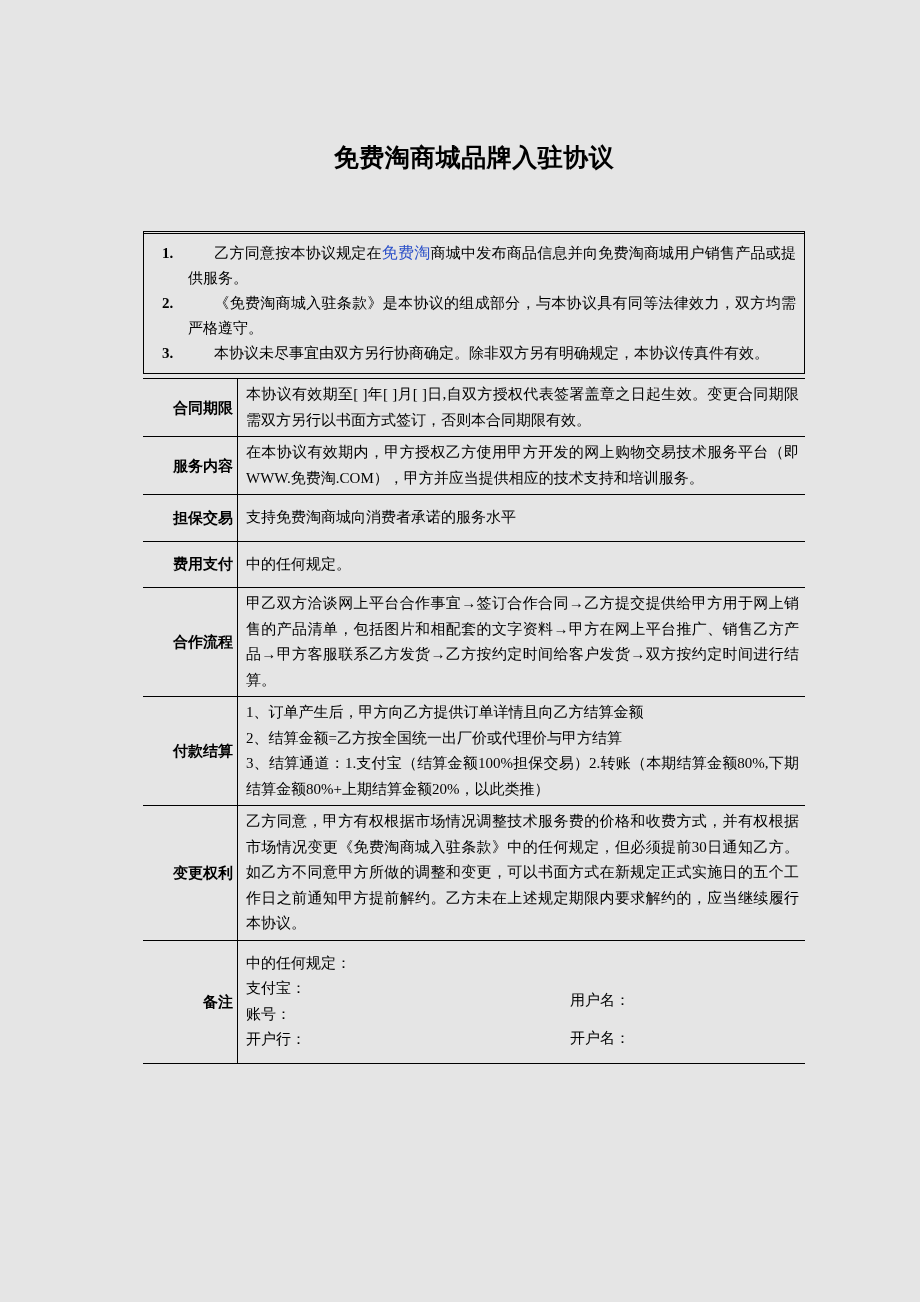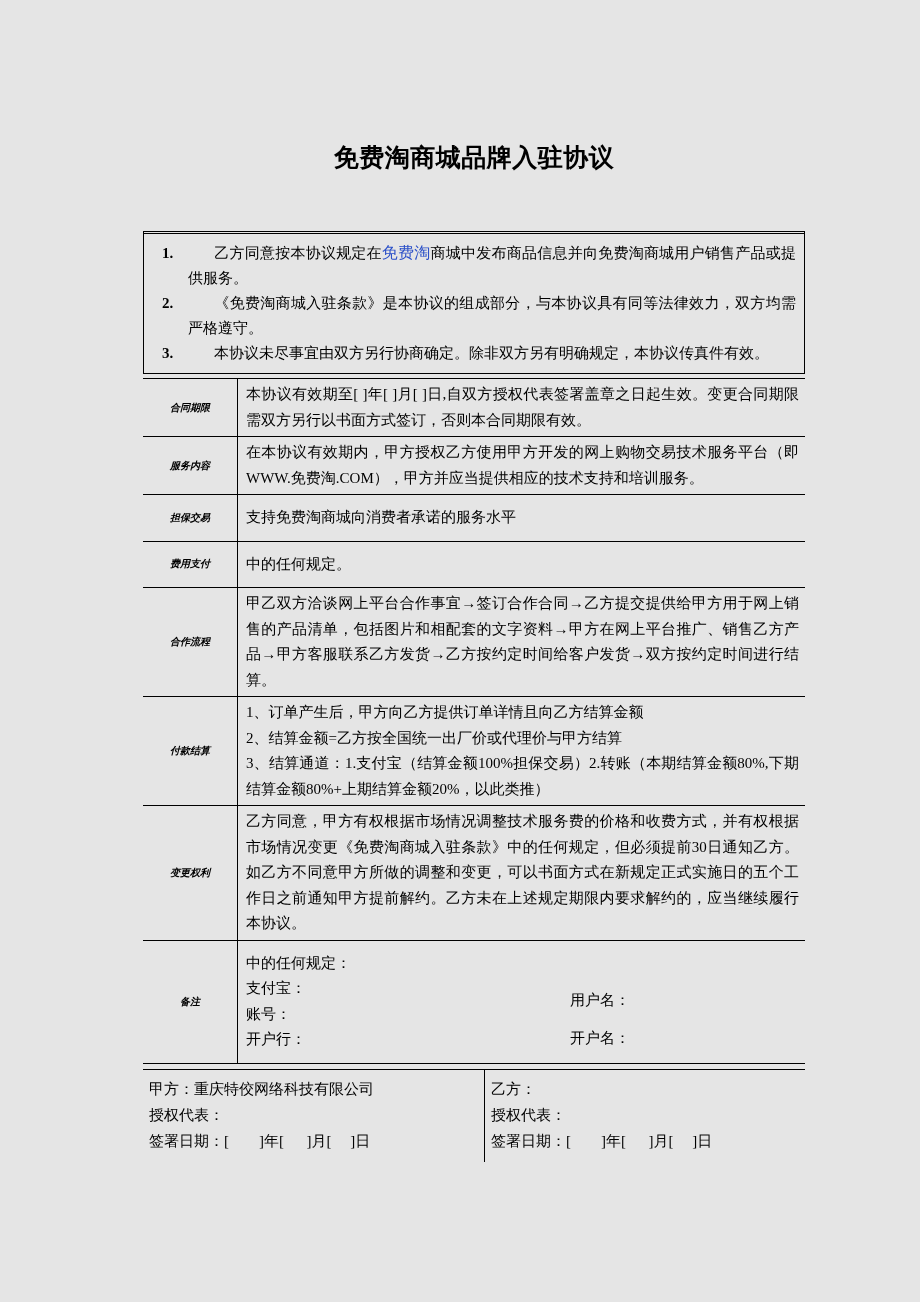--- a/index.html
+++ b/index.html
@@ -78,28 +78,27 @@
   }
   .main-table td {
     border-top: 1.6px solid #000;
     border-bottom: 1.6px solid #000;
     padding: 0;
     vertical-align: middle;
   }
   .main-table tr td.lbl {
     width: 86px;
     border-right: 1.6px solid #000;
-    text-align: center;
+    text-align: right;
     font-family: "Liberation Sans", "DejaVu Sans", sans-serif;
     font-weight: bold;
-    font-size: 10px;
+    font-size: 15px;
     line-height: 24px;
     padding: 4px 4px;
     vertical-align: middle;
-    font-style: italic;
   }
   .main-table tr td.val {
     padding: 3px 6px 3px 8px;
     font-size: 15px;
     line-height: 25.5px;
     text-align: justify;
     vertical-align: middle;
   }
   .val p { margin: 0; }
   .cell-pad-lg { padding-top: 10px !important; padding-bottom: 10px !important; }
@@ -230,30 +229,14 @@
             <div class="remarks-col-right">
               <p>用户名：</p>
               <p>开户名：</p>
             </div>
           </div>
         </td>
       </tr>
     </tbody>
   </table>
 
-  <table class="sign-table">
-    <tbody>
-      <tr>
-        <td class="left-cell">
-          <div class="sign-strong">甲方：重庆特佼网络科技有限公司</div>
-          <div>授权代表：</div>
-          <div class="sign-line">签署日期：[        ]年[      ]月[     ]日</div>
-        </td>
-        <td>
-          <div class="sign-strong">乙方：</div>
-          <div>授权代表：</div>
-          <div class="sign-line">签署日期：[        ]年[      ]月[     ]日</div>
-        </td>
-      </tr>
-    </tbody>
-  </table>
 
 </div>
 
 </body></html>

